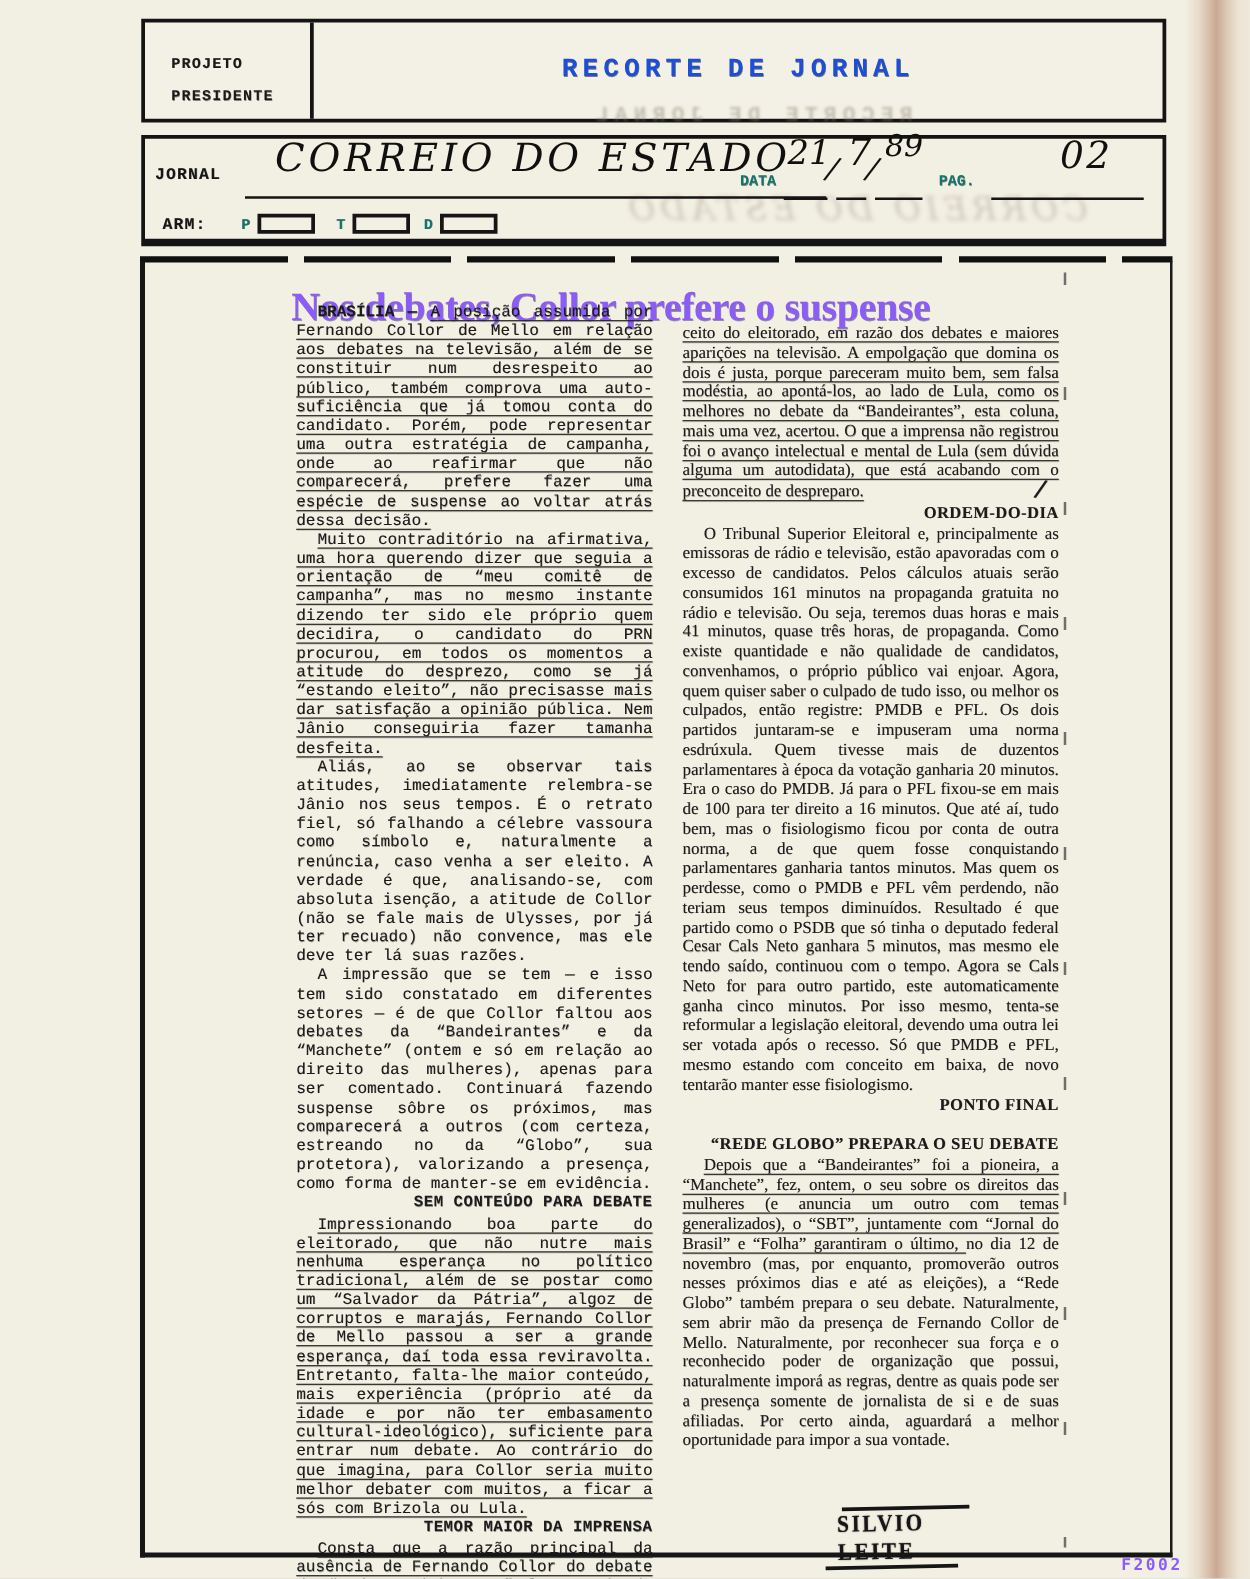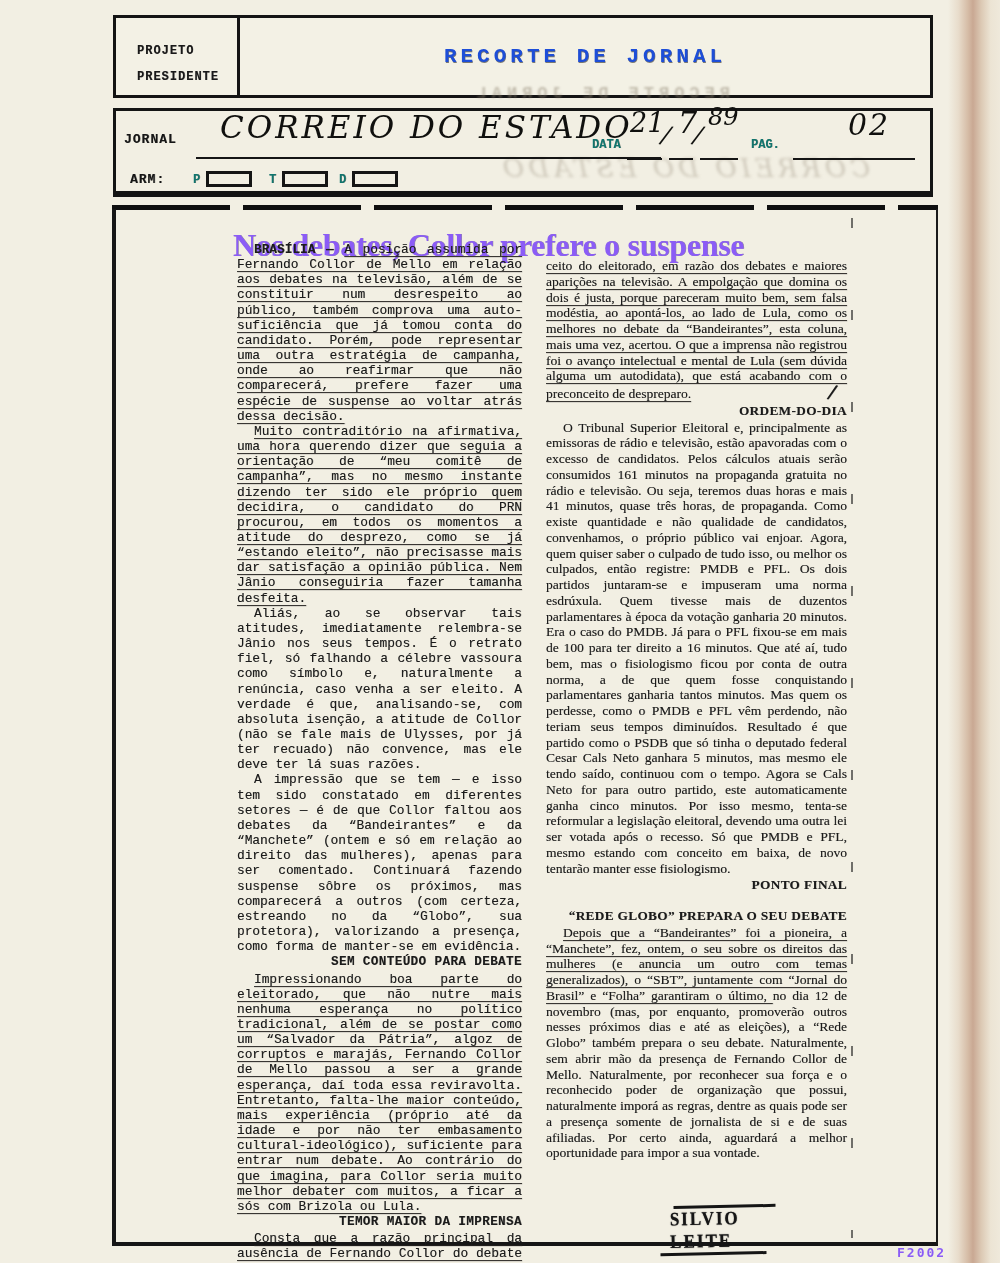--- a/index.html
+++ b/index.html
@@ -14,21 +14,21 @@
   .scan-edge {
     position:absolute; right:0; top:0; width:52px; height:100%;
     background:linear-gradient(90deg, rgba(238,232,219,0) 0%, #e8dccb 20%, #d6bda7 38%, #c9a893 48%, #dcc9b4 64%, #ece4d4 82%, #efe9db 100%);
   }
   
   .header-box {
     position:absolute; left:113px; top:15px; width:820px; height:83px;
     border:3px solid #141414; display:flex; background:rgba(244,241,230,.6);
   }
   .project-cell {
-    width:124px; border-right:3px solid #141414; padding:20px 0 0 21px;
+    width:135px; border-right:3px solid #141414; padding:20px 0 0 21px;
     font:700 12px/26px "Liberation Mono", monospace; letter-spacing:1px; color:#191919;
     text-shadow:.4px .4px 0 rgba(25,25,25,.5);
   }
   .title-cell { flex:1; display:flex; align-items:center; justify-content:center; }
   .form-title {
     font:700 21px "Liberation Mono", monospace; letter-spacing:4px; color:#1d4ed8;
     text-shadow:.5px .5px 0 rgba(20,20,20,.55);
   }
   
   .ghost { position:absolute; transform:scaleX(-1); filter:blur(1.2px); white-space:nowrap; }

